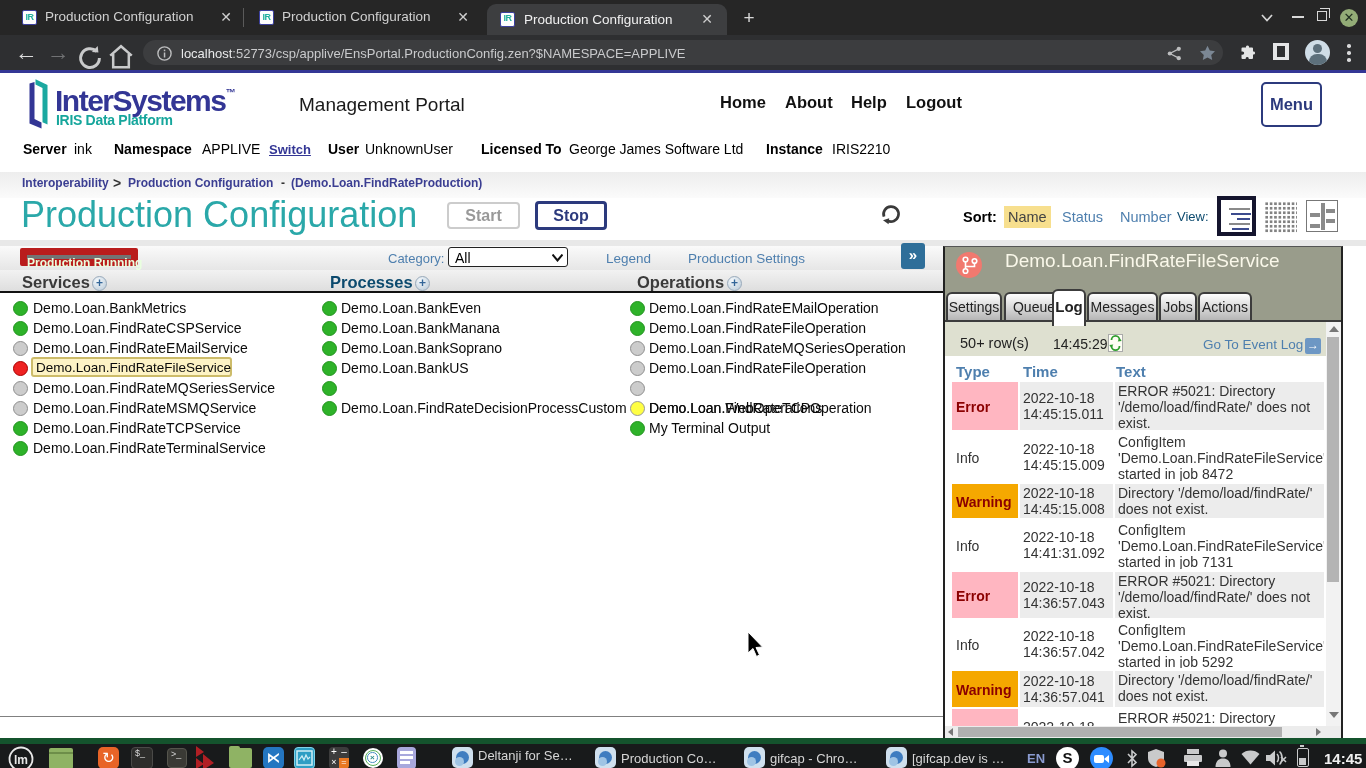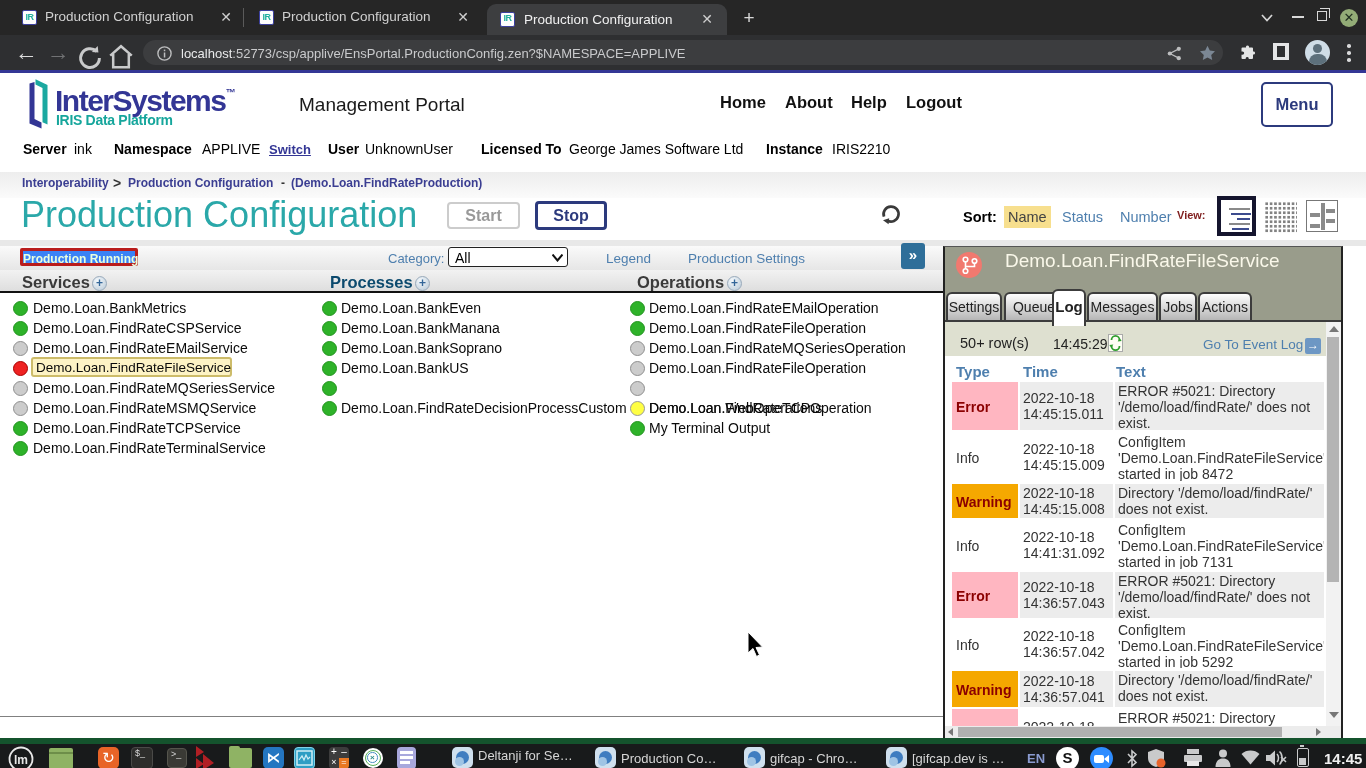--- a/index.html
+++ b/index.html
@@ -116,21 +116,21 @@
   <path d="M0.5 4.5 L5.5 3 L5.5 40 L12.5 43.5 L12.5 49.5 L0.5 44.5 Z" fill="#333695"></path>
   <path d="M6.5 0.2 L18.5 6 L18.5 45.5 L13.5 43.3 L13.5 9 L6.5 5.4 Z" fill="#1ba8a0"></path>
 </svg>
 <div class="abs navy" style="left:55px; top:14px; font-size:30px; font-weight:bold; letter-spacing:-1.5px;">InterSystems<span style="font-size:10px; letter-spacing:0; position:relative; top:-15px;">™</span></div>
 <div class="abs" style="left:56px; top:42px; font-size:14px; font-weight:bold; color:#16a69c; letter-spacing:-0.3px;">IRIS Data Platform</div>
 <div class="abs" style="left:299px; top:24px; font-size:19px; color:#1a1a1a;">Management Portal</div>
 <div class="abs" style="left:720px; top:23px; font-size:16.5px; font-weight:bold; color:#111;">Home</div>
 <div class="abs" style="left:785px; top:23px; font-size:16.5px; font-weight:bold; color:#111;">About</div>
 <div class="abs" style="left:851px; top:23px; font-size:16.5px; font-weight:bold; color:#111;">Help</div>
 <div class="abs" style="left:906px; top:23px; font-size:16.5px; font-weight:bold; color:#111;">Logout</div>
-<div class="abs" style="left:1261px; top:12px; width:72px; height:45px; border:2px solid #2c3a7d; border-radius:5px; color:#2c3a7d; font-size:16.5px; font-weight:bold; text-align:center; line-height:41px;">Menu</div>
+<div class="abs" style="left:1261px; top:12px; width:61px; height:45px; border:2px solid #2c3a7d; border-radius:5px; color:#2c3a7d; font-size:16.5px; font-weight:bold; text-align:center; line-height:41px;">Menu</div>
 <div class="abs" style="left:0; top:71px; width:1366px; height:22px; font-size:14px; color:#000; white-space:nowrap;">
   <span class="abs" style="left:23px; font-weight:bold;">Server</span>
         <span class="abs" style="left:74px;">ink</span>
   <span class="abs" style="left:114px; font-weight:bold;">Namespace</span>
         <span class="abs" style="left:202px;">APPLIVE</span>
   <span class="abs" style="left:269px; top:1px; font-weight:bold; font-size:13px; color:#333695; text-decoration:underline;">Switch</span>
   <span class="abs" style="left:328px; font-weight:bold;">User</span>
         <span class="abs" style="left:365px;">UnknownUser</span>
   <span class="abs" style="left:481px; font-weight:bold;">Licensed To</span>
         <span class="abs" style="left:569px;">George James Software Ltd</span>
@@ -150,42 +150,42 @@
 <div class="abs" style="left:535px; top:131px; width:72px; height:29px; border:3px solid #2c3a7d; border-radius:4px; color:#2c3a7d; font-size:16px; font-weight:bold; text-align:center; line-height:23px; background:#fff;">Stop</div>
 <svg class="abs" style="left:880px; top:133px;" width="22" height="22" viewBox="0 0 22 22">
         <path d="M4.0 13.6 A7.5 7.5 0 1 1 7.25 17.5" fill="none" stroke="#3a3a3a" stroke-width="2.7"></path>
         <path d="M9.2 15.2 L8.6 21.2 L3.0 17.2 Z" fill="#3a3a3a"></path>
       </svg>
 <div class="abs" style="left:0; top:139px; height:22px; width:1366px; white-space:nowrap;">
   <span class="abs" style="left:963px; font-size:14.5px; font-weight:bold; color:#000;">Sort:</span>
   <span class="abs" style="left:1004px; top:-3px; background:#f7df8e; padding:3px 4px; font-size:14.5px; color:#444;">Name</span>
   <span class="abs" style="left:1062px; font-size:14.5px; color:#4e7fae;">Status</span>
   <span class="abs" style="left:1120px; font-size:14.5px; color:#4e7fae;">Number</span>
-  <span class="abs" style="left:1177px; font-size:11px; font-weight:bold; color:#7f1d1d;">View:</span>
+  <span class="abs" style="left:1177px; font-size:13px; font-weight:normal; color:#0c4a6e;">View:</span>
 </div>
 <div class="abs" style="left:1217px; top:126px; width:39px; height:40px; border:4px solid #15152e; background:#fff;">
   <div class="abs" style="left:8px; top:8px; width:21px; height:2px; background:#8a8a8a;"></div>
   <div class="abs" style="left:10px; top:13px; width:20px; height:2px; background:#3c4b8e;"></div>
   <div class="abs" style="left:16px; top:18px; width:13px; height:2px; background:#3c4b8e;"></div>
   <div class="abs" style="left:8px; top:23px; width:21px; height:2px; background:#8a8a8a;"></div>
   <div class="abs" style="left:11px; top:28px; width:17px; height:2px; background:#3c4b8e;"></div>
 </div>
 <div class="abs" style="left:1264px; top:131px; width:33px; height:32px; background:#fff; background-image:radial-gradient(#828282 1.25px, transparent 1.45px); background-size:4.4px 4.5px; background-position:0.5px 0.5px;"></div>
 <div class="abs" style="left:1306px; top:130px; width:32px; height:32px; border:1px solid #777; background:#fff;">
   <div class="abs" style="left:14px; top:2px; width:4px; height:27px; background:#8a8a8a;"></div>
   <div class="abs" style="left:3px; top:12px; width:10px; height:4px; background:#8a8a8a;"></div>
   <div class="abs" style="left:3px; top:23px; width:10px; height:4px; background:#8a8a8a;"></div>
   <div class="abs" style="left:19px; top:8px; width:9px; height:4px; background:#8a8a8a;"></div>
   <div class="abs" style="left:19px; top:18px; width:9px; height:4px; background:#8a8a8a;"></div>
 </div>
 <div class="abs" style="left:0; top:170px; width:1366px; height:6px; background:#e8e8e8;"></div>
 <div class="abs" style="left:0; top:176px; width:943px; height:24px; background:linear-gradient(#fafafa,#e6e6e6);"></div>
 <div class="abs" style="left:0; top:200px; width:943px; height:23px; background:linear-gradient(#f2f2f2,#dedede); border-bottom:2px solid #111;"></div>
 <div class="abs" style="left:0; top:225px; width:943px; height:422px; background:#fff; border-bottom:1px solid #808080;"></div>
-<div class="abs" style="left:20px; top:178px; width:118px; height:18px; background:#3b82f6; border:3px solid #b91c1c; border-radius:2px; color:#e9ffdf; font-size:12px; font-weight:bold; text-align:center; line-height:16px; white-space:nowrap;">Production Running</div>
+<div class="abs" style="left:20px; top:178px; width:118px; height:18px; background:#737373; border:7px solid #b91c1c; border-radius:2px; color:#e9ffdf; font-size:12px; font-weight:bold; text-align:center; line-height:16px; white-space:nowrap;">Production Running</div>
 <div class="abs" style="left:388px; top:181px; font-size:13px; color:#4e7fae;">Category:</div>
 <div class="abs" style="left:448px; top:177px; width:120px; height:20px; background:#fff; border:1px solid #222; border-radius:3px;">
   <div class="abs" style="left:6px; top:2px; font-size:14px; color:#000;">All</div>
   <svg class="abs" style="left:103px; top:6px;" width="11" height="8" viewBox="0 0 11 8">
           <path d="M0.5 0.5 L5.5 6.5 L10.5 0.5" fill="none" stroke="#111" stroke-width="2"></path>
         </svg>
 </div>
 <div class="abs" style="left:606px; top:181px; font-size:13.5px; color:#4e7fae;">Legend</div>
 <div class="abs" style="left:688px; top:181px; font-size:13.5px; color:#4e7fae;">Production Settings</div>
 <div class="abs" style="left:901px; top:173px; width:24px; height:26px; background:#2e6e99; border-radius:3px; color:#fff; font-size:15px; font-weight:bold; text-align:center; line-height:24px;">»</div>

